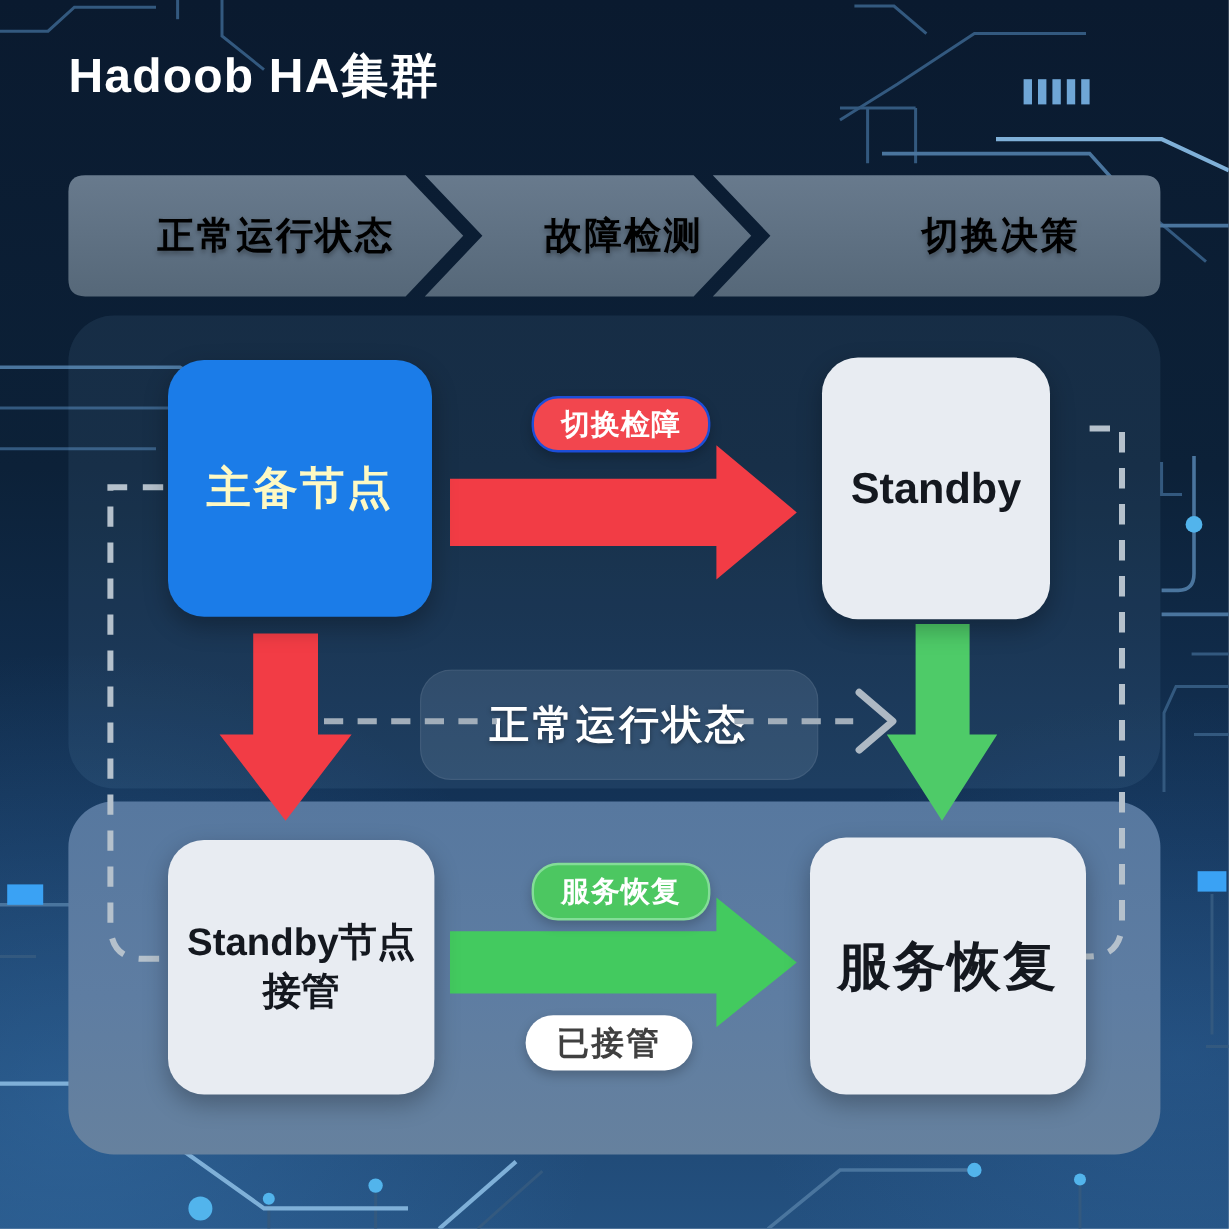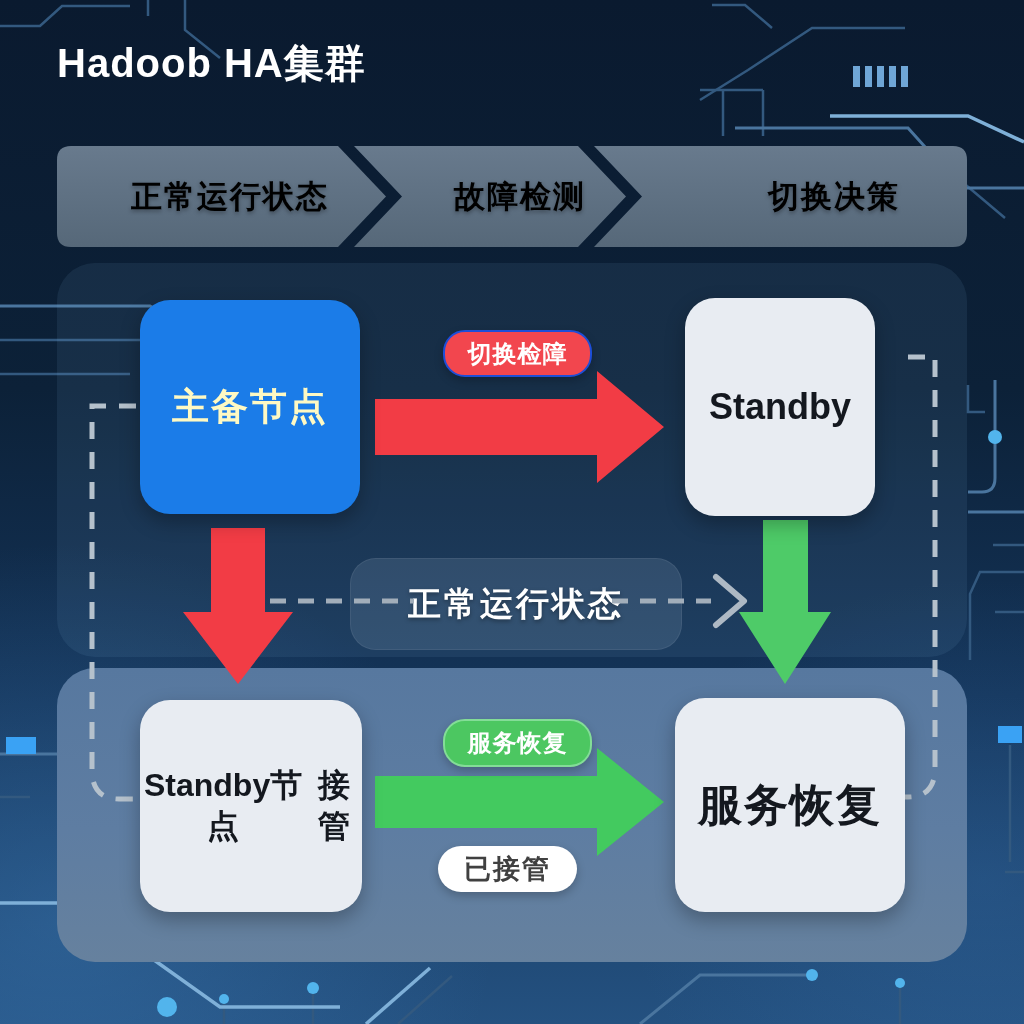--- a/index.html
+++ b/index.html
@@ -29,21 +29,21 @@
     text-shadow:0 2px 4px rgba(0,0,0,0.35);
   }
   .node{
     position:absolute;display:flex;align-items:center;justify-content:center;
     border-radius:30px;text-align:center;font-weight:700;
     box-shadow:0 8px 20px rgba(0,0,0,0.28);
   }
   .node-blue{left:140px;top:300px;width:220px;height:214px;background:#1b7ce8;color:#fef9c3;font-size:37px;letter-spacing:2px;}
   .node-light{background:#e8ecf2;color:#14181f;}
   .node-standby{left:685px;top:298px;width:190px;height:218px;font-size:36px;}
-  .node-takeover{left:140px;top:700px;width:222px;height:212px;font-size:32px;line-height:1.28;flex-direction:row;}
+  .node-takeover{left:140px;top:700px;width:222px;height:212px;font-size:32px;line-height:1.28;flex-direction:column;}
   .node-recover{left:675px;top:698px;width:230px;height:214px;font-size:44px;letter-spacing:2px;}
   .pill{
     position:absolute;display:flex;align-items:center;justify-content:center;
     border-radius:22px;font-weight:700;box-shadow:0 4px 10px rgba(0,0,0,0.22);
   }
   .pill-red{left:443px;top:330px;width:145px;height:43px;background:#f2464e;border:2px solid #1d4ed8;color:#fff;font-size:24px;letter-spacing:1px;}
   .pill-green{left:443px;top:719px;width:145px;height:44px;background:#4cc761;border:2px solid #83dd97;color:#fff;font-size:24px;letter-spacing:1px;}
   .pill-white{left:438px;top:846px;width:139px;height:46px;background:#ffffff;color:#404040;font-size:27px;letter-spacing:2px;border-radius:23px;}
   .failure-box{
     position:absolute;left:350px;top:558px;width:330px;height:90px;border-radius:26px;

